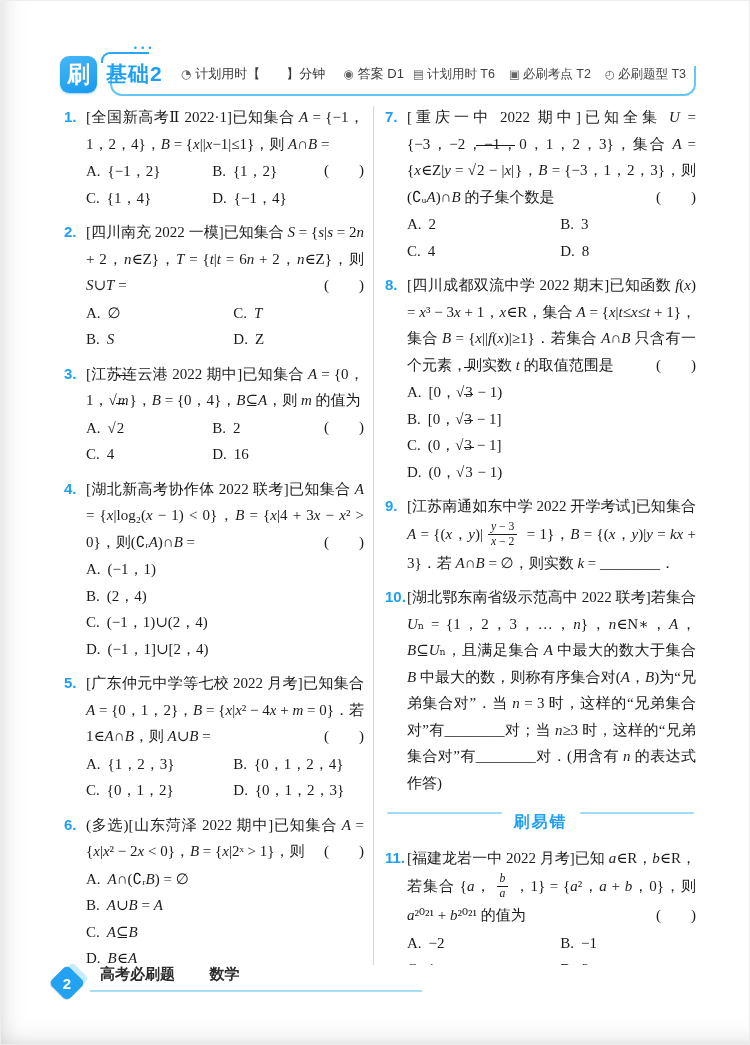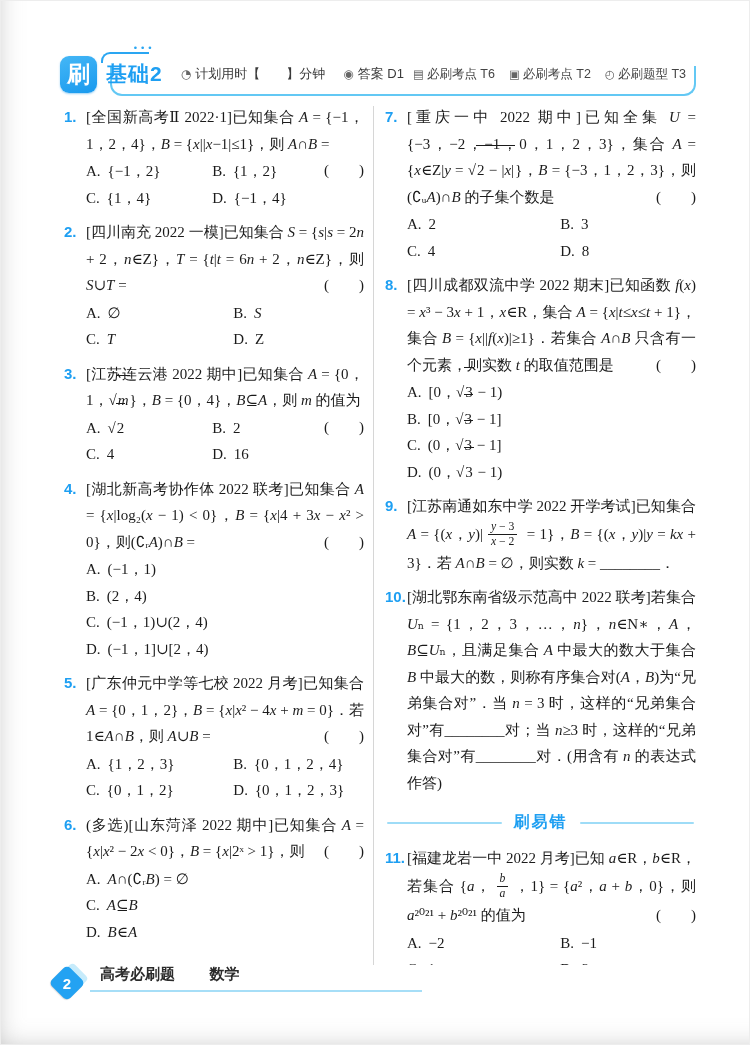--- a/index.html
+++ b/index.html
@@ -47,21 +47,21 @@
   .olabel{margin-right:7px;}
   .it{font-style:italic;font-family:"Liberation Serif","DejaVu Serif",serif;}
   .sqrt{white-space:nowrap;}
   .sqrt-body{border-top:1.2px solid #1b1b1b;padding:16px 1px;}
   .frac{display:inline-flex;flex-direction:column;vertical-align:middle;text-align:center;
         font-size:0.78em;line-height:1.25;margin:0 5px;}
   .frac-num{border-bottom:1px solid #1b1b1b;padding:0 3px;}
   .frac-den{padding:0 3px;}
 
   
-  .sec-div{display:flex;align-items:center;gap:12px;margin:16px 2px 12px;}
+  .sec-div{display:flex;align-items:flex-start;gap:12px;margin:16px 2px 12px;}
   .sec-line{flex:1;height:2px;background:#9edcf7;border-radius:1px;}
   .sec-label{color:#1e9ff2;font-weight:800;font-size:16px;letter-spacing:2px;}
 
   
   .footer{position:absolute;left:50px;top:964px;width:372px;display:flex;align-items:flex-end;}
   .dia-wrap{position:relative;width:40px;height:40px;flex:0 0 40px;z-index:2;}
   .dia-back{position:absolute;left:11px;top:3px;width:23px;height:23px;background:#c6ebfb;
         transform:rotate(45deg);border-radius:4px;}
   .dia{position:absolute;left:4px;top:6px;width:26px;height:26px;background:#23a2f2;
         transform:rotate(45deg);border-radius:5px;box-shadow:0 1px 1px rgba(0,0,0,.15);}
@@ -88,21 +88,21 @@
       <span class="hicon">◔</span>
       <span>计划用时【　　】分钟</span>
     </span>
     <span class="hitem">
       <span class="hicon">◉</span>
       <span>答案 D1</span>
     </span>
     <div class="badges">
       <span class="badge">
         <span class="bicon">▤</span>
-        <span>必刷考点 T6</span>
+        <span>计划用时 T6</span>
       </span>
       <span class="badge">
         <span class="bicon">▣</span>
         <span>必刷考点 T2</span>
       </span>
       <span class="badge">
         <span class="bicon">◴</span>
         <span>必刷题型 T3</span>
       </span>
     </div>
@@ -118,22 +118,22 @@
             <div class="opt"><span class="olabel">B.</span><span>{1，2}</span></div>
             <div class="opt"><span class="olabel">C.</span><span>{1，4}</span></div>
             <div class="opt"><span class="olabel">D.</span><span>{−1，4}</span></div>
           </div>
         </div>
         <div class="problem">
           <span class="pnum">2.</span>
           <p class="stem">[四川南充 2022 一模]已知集合 <span class="it">S</span> = {<span class="it">s</span>|<span class="it">s</span> = 2<span class="it">n</span> + 2，<span class="it">n</span>∈Z}，<span class="it">T</span> = {<span class="it">t</span>|<span class="it">t</span> = 6<span class="it">n</span> + 2，<span class="it">n</span>∈Z}，则 <span class="it">S</span>∪<span class="it">T</span> =<span class="bracket">(　　)</span></p>
           <div class="opts two">
             <div class="opt"><span class="olabel">A.</span><span>∅</span></div>
+            <div class="opt"><span class="olabel">C.</span><span><span class="it">T</span></span></div>
             <div class="opt"><span class="olabel">B.</span><span><span class="it">S</span></span></div>
-            <div class="opt"><span class="olabel">C.</span><span><span class="it">T</span></span></div>
             <div class="opt"><span class="olabel">D.</span><span>Z</span></div>
           </div>
         </div>
         <div class="problem">
           <span class="pnum">3.</span>
           <p class="stem">[江苏连云港 2022 期中]已知集合 <span class="it">A</span> = {0，1，<span class="sqrt"><span>√</span><span class="sqrt-body"><span class="it">m</span></span></span>}，<span class="it">B</span> = {0，4}，<span class="it">B</span>⊆<span class="it">A</span>，则 <span class="it">m</span> 的值为<span class="bracket">(　　)</span></p>
           <div class="opts two">
             <div class="opt"><span class="olabel">A.</span><span><span class="sqrt"><span>√</span><span class="sqrt-body">2</span></span></span></div>
             <div class="opt"><span class="olabel">B.</span><span>2</span></div>
             <div class="opt"><span class="olabel">C.</span><span>4</span></div>
@@ -158,20 +158,21 @@
             <div class="opt"><span class="olabel">B.</span><span>{0，1，2，4}</span></div>
             <div class="opt"><span class="olabel">C.</span><span>{0，1，2}</span></div>
             <div class="opt"><span class="olabel">D.</span><span>{0，1，2，3}</span></div>
           </div>
         </div>
         <div class="problem">
           <span class="pnum">6.</span>
           <p class="stem">(多选)[山东菏泽 2022 期中]已知集合 <span class="it">A</span> = {<span class="it">x</span>|<span class="it">x</span>² − 2<span class="it">x</span> &lt; 0}，<span class="it">B</span> = {<span class="it">x</span>|2ˣ &gt; 1}，则<span class="bracket">(　　)</span></p>
           <div class="opts one">
             <div class="opt"><span class="olabel">A.</span><span><span class="it">A</span>∩(∁ᵣ<span class="it">B</span>) = ∅</span></div>
+            <div class="opt"><span class="olabel">B.</span><span><span class="it">A</span>∪<span class="it">B</span> = <span class="it">A</span></span></div>
             <div class="opt"><span class="olabel">C.</span><span><span class="it">A</span>⊆<span class="it">B</span></span></div>
             <div class="opt"><span class="olabel">D.</span><span><span class="it">B</span>∈<span class="it">A</span></span></div>
           </div>
         </div>
       </div>
     <div class="vdiv"></div>
     <div class="col right" id="col-right">
         <div class="problem">
           <span class="pnum">7.</span>
           <p class="stem">[重庆一中 2022 期中]已知全集 <span class="it">U</span> = {−3，−2，−1，0，1，2，3}，集合 <span class="it">A</span> = {<span class="it">x</span>∈Z|<span class="it">y</span> = <span class="sqrt"><span>√</span><span class="sqrt-body">2 − |<span class="it">x</span>|</span></span>}，<span class="it">B</span> = {−3，1，2，3}，则(∁ᵤ<span class="it">A</span>)∩<span class="it">B</span> 的子集个数是<span class="bracket">(　　)</span></p>

